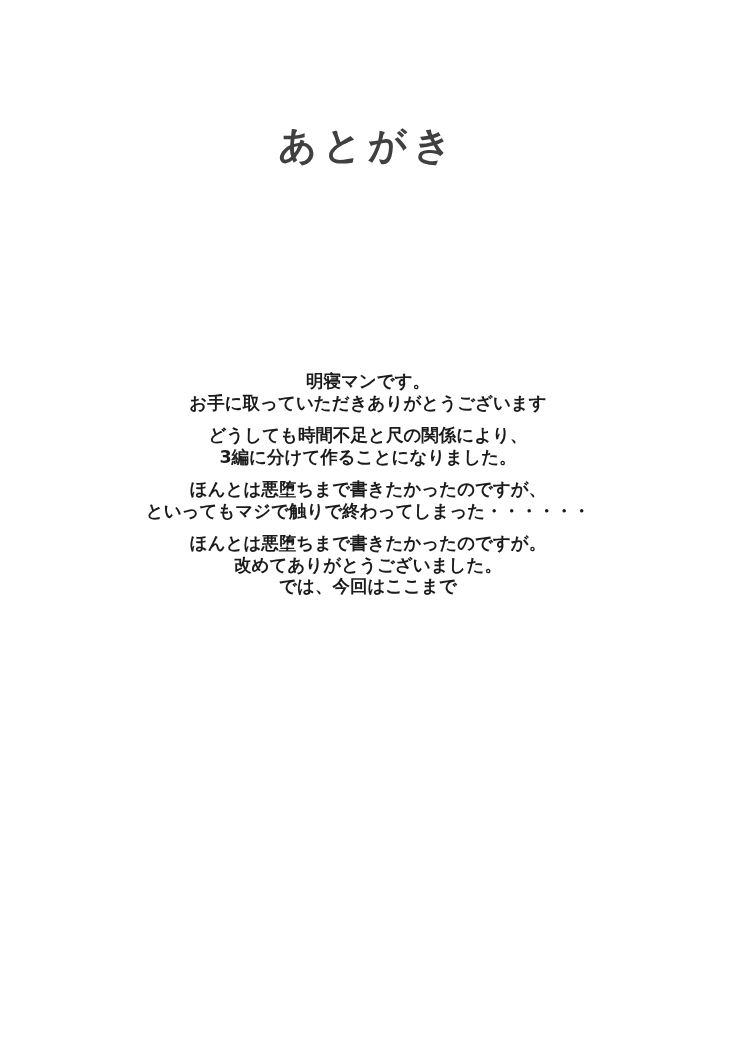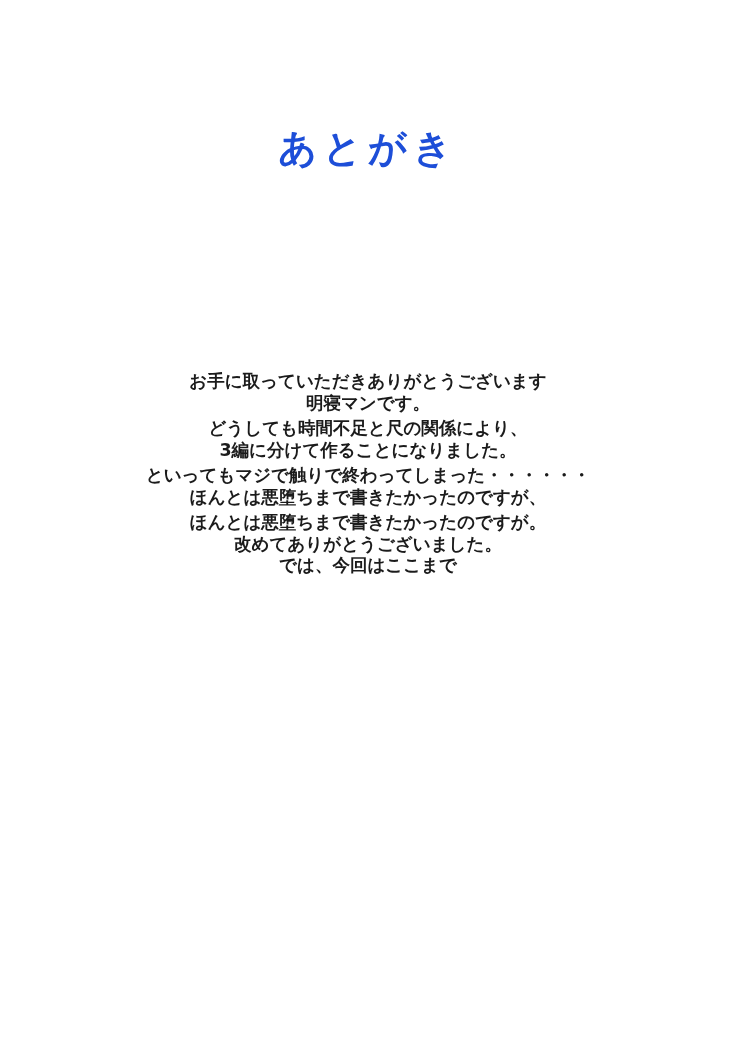--- a/index.html
+++ b/index.html
@@ -14,72 +14,72 @@
     background: #ffffff;
     overflow: hidden;
     color: #1b1b1b;
   }
   .title {
     position: absolute;
     top: 124px;
     left: 0;
     width: 100%;
     text-align: center;
-    font-family: Liberation Sans, sans-serif;
+    font-family: Liberation Mono, monospace;
     font-weight: 700;
     font-size: 38px;
     line-height: 48px;
     letter-spacing: 6px;
-    color: #1d4ed8;
+    color: #404040;
     white-space: nowrap;
   }
   .body-block {
     position: absolute;
     top: 371px;
     left: 0;
     width: 100%;
     text-align: center;
     font-family: "DejaVu Sans", "Liberation Sans", sans-serif;
     font-weight: 700;
     font-size: 17.5px;
     line-height: 21.5px;
     color: #1b1b1b;
   }
   .para {
     margin: 0;
   }
   .para + .para {
-    margin-top: 4px;
+    margin-top: 11px;
   }
   .line {
     white-space: nowrap;
   }
 </style>
 </head>
 <body>
 
 <div class="page">
 
   <div class="title">あとがき</div>
 
   <div class="body-block">
 
     <div class="para">
+      <div class="line">明寝マンです。</div>
       <div class="line">お手に取っていただきありがとうございます</div>
-      <div class="line">明寝マンです。</div>
     </div>
 
     <div class="para">
       <div class="line">どうしても時間不足と尺の関係により、</div>
       <div class="line">3編に分けて作ることになりました。</div>
     </div>
 
     <div class="para">
+      <div class="line">ほんとは悪堕ちまで書きたかったのですが、</div>
       <div class="line">といってもマジで触りで終わってしまった・・・・・・</div>
-      <div class="line">ほんとは悪堕ちまで書きたかったのですが、</div>
     </div>
 
     <div class="para">
       <div class="line">ほんとは悪堕ちまで書きたかったのですが。</div>
       <div class="line">改めてありがとうございました。</div>
       <div class="line">では、今回はここまで</div>
     </div>
 
   </div>
 

